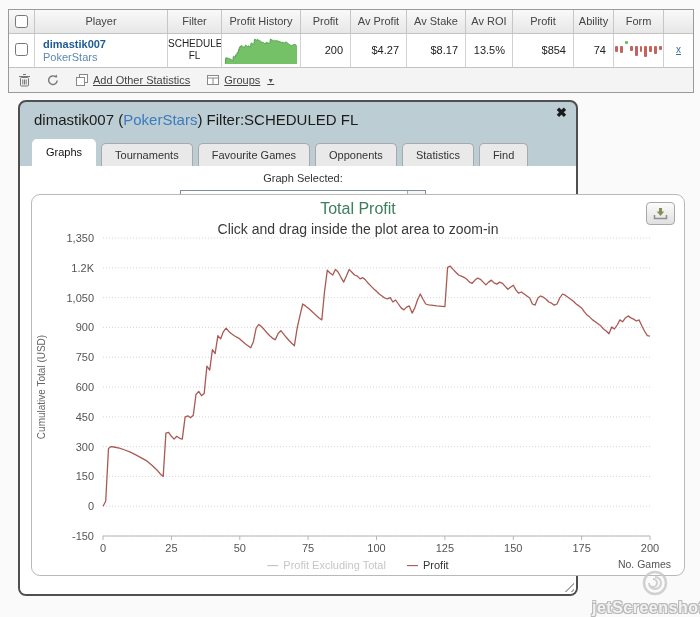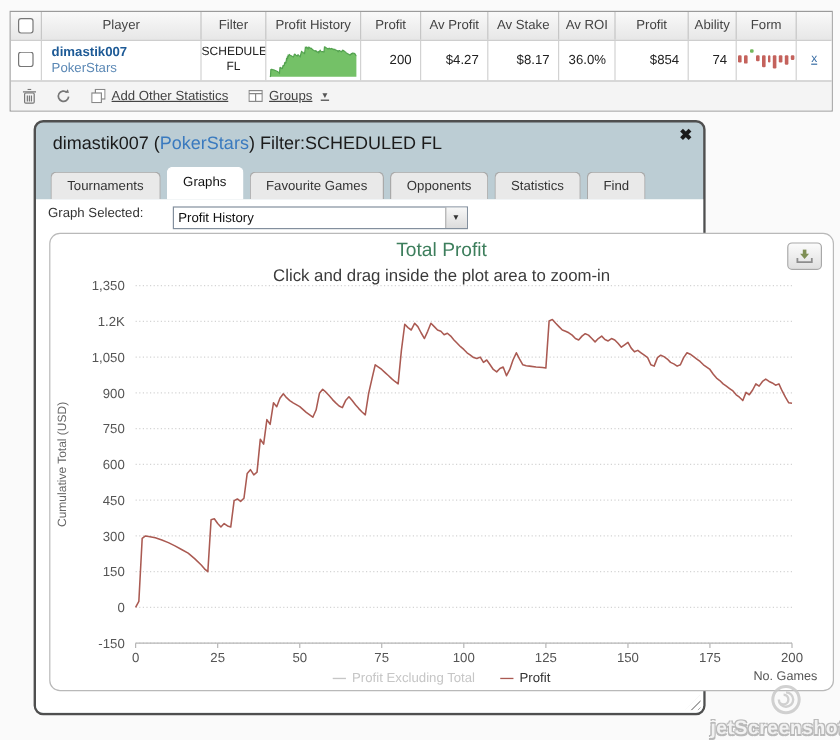--- a/index.html
+++ b/index.html
@@ -23,30 +23,30 @@
   .spark-cell svg{position:absolute;left:1px;bottom:1px;}
   .formbars{display:flex;justify-content:center;height:100%;padding-top:5px;box-sizing:border-box;}
   .fb{width:3px;margin:0 1px;border-radius:1px;}
   .xcell a{color:#3a6ea5;text-decoration:underline;font-size:10px;line-height:32px;cursor:pointer;}
   .t-footer{display:flex;align-items:center;height:24px;border-top:1px solid #c3c3c3;background:#f4f4f4;color:#444;}
   .tool{display:flex;align-items:center;gap:5px;cursor:pointer;text-decoration:underline;}
   .tool svg{display:block;}
   .ml8{margin-left:10px;} .ml16{margin-left:17px;}
   .garrow{font-size:7px;color:#555;margin-left:2px;}
   
-  .panel{position:absolute;left:28px;top:100px;width:560px;height:496px;border:2px solid #4f4f4f;border-radius:8px;background:#bccdd4;box-sizing:border-box;}
+  .panel{position:absolute;left:18px;top:100px;width:560px;height:496px;border:2px solid #4f4f4f;border-radius:8px;background:#bccdd4;box-sizing:border-box;}
   .panel-title{padding:9px 0 0 14px;font-size:15px;color:#1b1b1b;}
   .panel-title .site{color:#3a7abf;cursor:pointer;}
   .close{position:absolute;top:4px;right:9px;font-size:13px;font-weight:bold;color:#1a1a1a;cursor:pointer;line-height:14px;}
   .tabstrip{position:absolute;left:12px;top:38px;display:flex;gap:5px;align-items:flex-end;height:26px;}
   .tab{background:#e9e9e9;border:1px solid #a9a9a9;border-bottom:none;border-radius:5px 5px 0 0;
        padding:0 13px;height:22px;line-height:22px;font-size:11px;color:#333;cursor:pointer;white-space:nowrap;}
   .tab.active{background:#fff;border-color:#fff;height:26px;line-height:25px;color:#111;}
   .panel-content{position:absolute;left:0;top:64px;right:0;bottom:0;background:#fff;border-radius:0 0 6px 6px;}
-  .graph-select-row{display:flex;align-items:flex-start;padding:6px 0 0 10px;gap:24px;font-size:11px;color:#333;}
+  .graph-select-row{display:flex;align-items:center;padding:6px 0 0 10px;gap:6px;font-size:11px;color:#333;flex-direction:column;}
   .select{width:246px;height:19px;border:1px solid #838f9d;background:#fff;display:flex;align-items:center;justify-content:space-between;box-sizing:border-box;cursor:pointer;}
   .sel-value{padding-left:4px;font-size:11px;color:#111;}
   .sel-btn{width:17px;height:17px;background:linear-gradient(#f7f7f7,#dcdcdc);border-left:1px solid #aaa;display:flex;align-items:center;justify-content:center;font-size:7px;color:#333;}
   .chart-box{position:absolute;left:11px;top:28px;width:652px;height:380px;border:1px solid #b9b9b9;border-radius:9px;background:#fff;}
   .chart-title{position:absolute;top:5px;left:0;width:100%;text-align:center;font-size:16px;color:#3d7e5c;}
   .chart-subtitle{position:absolute;top:26px;left:0;width:100%;text-align:center;font-size:14px;color:#3a3a3a;}
   .dl-btn{position:absolute;top:7px;right:9px;width:27px;height:21px;border:1px solid #a8a8a8;border-radius:4px;
           background:linear-gradient(#fbfbfb,#e0e0e0);display:flex;align-items:center;justify-content:center;cursor:pointer;}
   #chart-svg{position:absolute;left:0;top:0;}
   .legend{position:absolute;bottom:4px;left:0;width:100%;text-align:center;font-size:11px;color:#333;}
@@ -91,21 +91,21 @@
       <div class="td c2 filter-cell">SCHEDULED FL</div>
       <div class="td c3 spark-cell">
         <svg id="spark-svg" width="77" height="31">
             <polygon points="2.0,29 2.0,29.0 2.4,28.5 2.7,23.0 3.1,22.8 3.4,22.8 4.2,23.0 4.9,23.1 5.6,23.4 6.3,23.7 7.0,24.0 7.8,24.3 8.5,24.8 9.2,25.3 9.6,25.6 9.9,25.9 10.3,21.4 10.6,21.3 11.0,21.7 11.4,22.0 11.7,21.7 12.1,21.9 12.4,22.0 12.8,19.7 13.2,19.6 13.5,19.8 13.9,19.5 14.2,17.4 14.6,17.0 15.0,17.5 15.3,17.2 15.7,14.4 16.0,14.8 16.4,12.7 16.8,13.1 17.1,11.2 17.5,11.6 17.8,10.8 18.2,10.5 18.6,10.8 18.9,11.0 19.3,11.2 20.0,11.6 20.7,12.1 21.4,12.5 21.8,11.9 22.2,10.4 22.5,10.1 22.9,10.3 23.2,10.6 23.6,11.0 24.0,11.2 24.3,11.5 24.7,11.7 25.0,11.0 25.4,10.7 25.8,11.0 26.1,11.4 26.5,11.7 26.8,12.0 27.2,12.3 27.6,10.4 27.9,9.2 28.3,7.9 28.6,8.1 29.0,8.3 29.4,8.6 29.7,8.9 30.1,9.1 30.4,9.4 30.8,9.6 31.2,6.7 31.5,4.4 31.9,4.7 32.2,4.9 32.6,4.3 33.0,4.6 33.3,5.2 33.7,5.7 34.0,5.0 34.4,4.3 34.8,4.6 35.1,4.9 35.5,5.0 35.8,5.3 36.2,5.2 36.6,5.4 36.9,5.8 37.3,6.1 37.6,6.4 38.0,6.6 38.4,6.9 38.7,7.1 39.1,7.3 39.4,7.4 39.8,7.3 40.2,7.7 40.5,7.5 40.9,7.9 41.2,8.3 41.6,8.6 42.0,8.3 42.3,8.1 42.7,8.9 43.0,8.3 43.4,7.5 43.8,6.9 44.1,7.4 44.5,7.9 44.8,8.0 45.2,8.1 45.9,8.1 46.6,8.2 47.0,8.2 47.4,4.1 47.7,4.0 48.1,4.3 48.4,4.6 48.8,4.9 49.2,5.0 49.5,5.2 49.9,5.4 50.2,5.7 50.6,5.8 51.0,5.4 51.3,5.2 51.7,5.4 52.0,5.7 52.4,5.9 52.8,5.7 53.1,5.4 53.5,5.7 53.8,5.9 54.2,5.7 54.6,5.8 54.9,6.1 55.3,6.4 55.6,6.2 56.0,6.0 56.4,6.5 56.7,6.8 57.1,6.7 57.4,6.9 57.8,7.1 58.2,7.3 58.5,7.9 58.9,8.1 59.2,7.3 59.6,7.1 60.0,7.2 60.3,7.4 60.7,7.7 61.0,7.8 61.4,8.1 61.8,7.9 62.1,7.3 62.5,6.9 62.8,7.0 63.2,7.2 63.6,7.4 63.9,7.6 64.3,7.9 64.6,8.1 65.0,8.3 65.4,8.8 65.7,9.1 66.1,9.3 66.4,9.6 66.8,9.8 67.2,10.0 67.5,10.2 67.9,10.5 68.2,10.7 68.6,11.0 69.0,10.3 69.3,10.5 69.7,10.1 70.0,9.6 70.4,9.8 70.8,9.4 71.1,9.2 71.5,9.4 71.8,9.5 72.2,9.7 72.6,9.6 72.9,10.2 73.3,10.7 73.6,11.2 74.0,11.3 74.0,29" fill="#74c167"></polygon>
             <polyline points="2.0,29.0 2.4,28.5 2.7,23.0 3.1,22.8 3.4,22.8 4.2,23.0 4.9,23.1 5.6,23.4 6.3,23.7 7.0,24.0 7.8,24.3 8.5,24.8 9.2,25.3 9.6,25.6 9.9,25.9 10.3,21.4 10.6,21.3 11.0,21.7 11.4,22.0 11.7,21.7 12.1,21.9 12.4,22.0 12.8,19.7 13.2,19.6 13.5,19.8 13.9,19.5 14.2,17.4 14.6,17.0 15.0,17.5 15.3,17.2 15.7,14.4 16.0,14.8 16.4,12.7 16.8,13.1 17.1,11.2 17.5,11.6 17.8,10.8 18.2,10.5 18.6,10.8 18.9,11.0 19.3,11.2 20.0,11.6 20.7,12.1 21.4,12.5 21.8,11.9 22.2,10.4 22.5,10.1 22.9,10.3 23.2,10.6 23.6,11.0 24.0,11.2 24.3,11.5 24.7,11.7 25.0,11.0 25.4,10.7 25.8,11.0 26.1,11.4 26.5,11.7 26.8,12.0 27.2,12.3 27.6,10.4 27.9,9.2 28.3,7.9 28.6,8.1 29.0,8.3 29.4,8.6 29.7,8.9 30.1,9.1 30.4,9.4 30.8,9.6 31.2,6.7 31.5,4.4 31.9,4.7 32.2,4.9 32.6,4.3 33.0,4.6 33.3,5.2 33.7,5.7 34.0,5.0 34.4,4.3 34.8,4.6 35.1,4.9 35.5,5.0 35.8,5.3 36.2,5.2 36.6,5.4 36.9,5.8 37.3,6.1 37.6,6.4 38.0,6.6 38.4,6.9 38.7,7.1 39.1,7.3 39.4,7.4 39.8,7.3 40.2,7.7 40.5,7.5 40.9,7.9 41.2,8.3 41.6,8.6 42.0,8.3 42.3,8.1 42.7,8.9 43.0,8.3 43.4,7.5 43.8,6.9 44.1,7.4 44.5,7.9 44.8,8.0 45.2,8.1 45.9,8.1 46.6,8.2 47.0,8.2 47.4,4.1 47.7,4.0 48.1,4.3 48.4,4.6 48.8,4.9 49.2,5.0 49.5,5.2 49.9,5.4 50.2,5.7 50.6,5.8 51.0,5.4 51.3,5.2 51.7,5.4 52.0,5.7 52.4,5.9 52.8,5.7 53.1,5.4 53.5,5.7 53.8,5.9 54.2,5.7 54.6,5.8 54.9,6.1 55.3,6.4 55.6,6.2 56.0,6.0 56.4,6.5 56.7,6.8 57.1,6.7 57.4,6.9 57.8,7.1 58.2,7.3 58.5,7.9 58.9,8.1 59.2,7.3 59.6,7.1 60.0,7.2 60.3,7.4 60.7,7.7 61.0,7.8 61.4,8.1 61.8,7.9 62.1,7.3 62.5,6.9 62.8,7.0 63.2,7.2 63.6,7.4 63.9,7.6 64.3,7.9 64.6,8.1 65.0,8.3 65.4,8.8 65.7,9.1 66.1,9.3 66.4,9.6 66.8,9.8 67.2,10.0 67.5,10.2 67.9,10.5 68.2,10.7 68.6,11.0 69.0,10.3 69.3,10.5 69.7,10.1 70.0,9.6 70.4,9.8 70.8,9.4 71.1,9.2 71.5,9.4 71.8,9.5 72.2,9.7 72.6,9.6 72.9,10.2 73.3,10.7 73.6,11.2 74.0,11.3" fill="none" stroke="#53a24f" stroke-width="1"></polyline>
           </svg>
       </div>
       <div class="td c4 num">200</div>
       <div class="td c5 num">$4.27</div>
       <div class="td c6 num">$8.17</div>
-      <div class="td c7 num">36.0%</div>
+      <div class="td c7 num">13.5%</div>
       <div class="td c8 num">$854</div>
       <div class="td c9 num">74</div>
       <div class="td c10">
           <div class="formbars">
             <div class="fb" style="background: rgb(196, 98, 92); height: 6px; margin-top: 7px;"></div>
             <div class="fb" style="background: rgb(196, 98, 92); height: 7px; margin-top: 7px;"></div>
             <div class="fb" style="background: rgb(116, 184, 94); height: 3px; margin-top: 2px;"></div>
             <div class="fb" style="background: rgb(196, 98, 92); height: 5px; margin-top: 7px;"></div>
             <div class="fb" style="background: rgb(196, 98, 92); height: 10px; margin-top: 7px;"></div>
             <div class="fb" style="background: rgb(196, 98, 92); height: 6px; margin-top: 7px;"></div>
@@ -152,22 +152,22 @@
         <span>Groups</span>
         <span class="garrow">▼</span>
       </span>
     </div>
   </div>
 
   <div class="panel">
     <div class="panel-title"><span>dimastik007 (</span><span class="site">PokerStars</span><span>) Filter:SCHEDULED FL</span></div>
     <div class="close">✖</div>
     <div class="tabstrip">
+        <div class="tab active">Graphs</div>
         <div class="tab">Tournaments</div>
-        <div class="tab active">Graphs</div>
         <div class="tab">Favourite Games</div>
         <div class="tab">Opponents</div>
         <div class="tab">Statistics</div>
         <div class="tab">Find</div>
       </div>
     <div class="panel-content">
       <div class="graph-select-row">
         <span>Graph Selected:</span>
         <div class="select">
           <span class="sel-value">Profit History</span>

